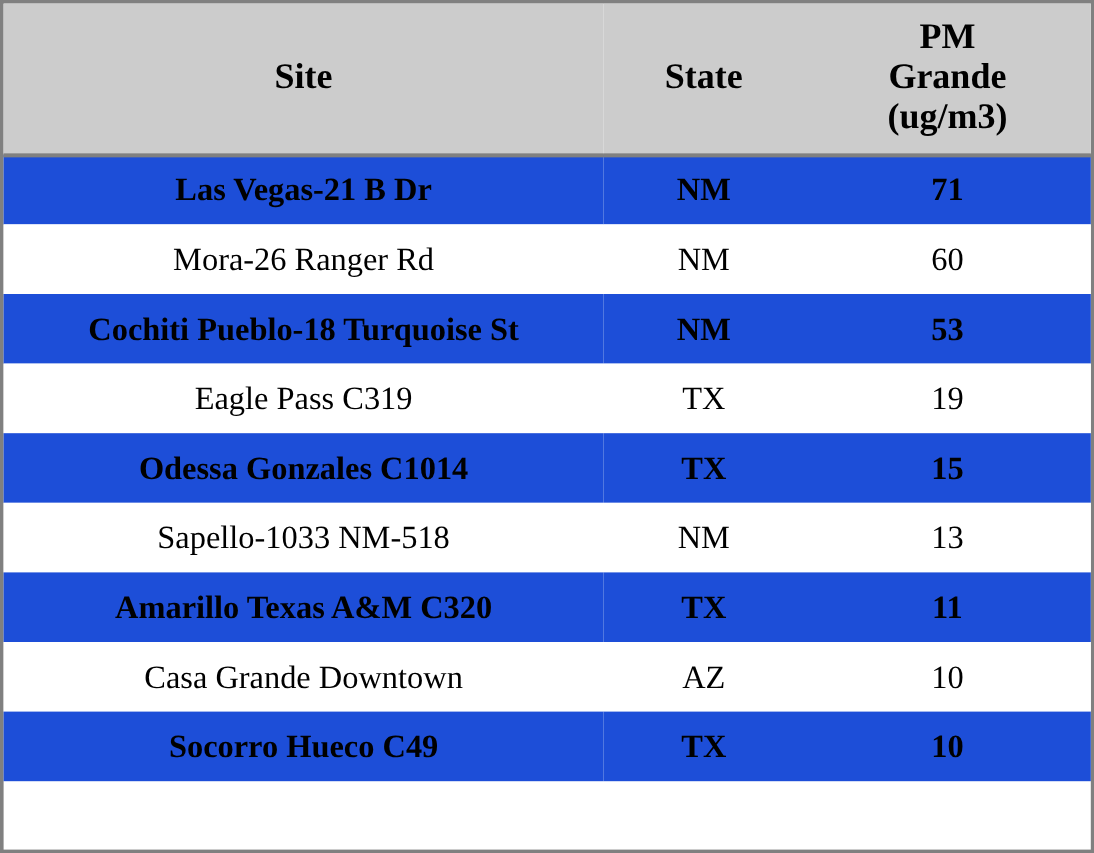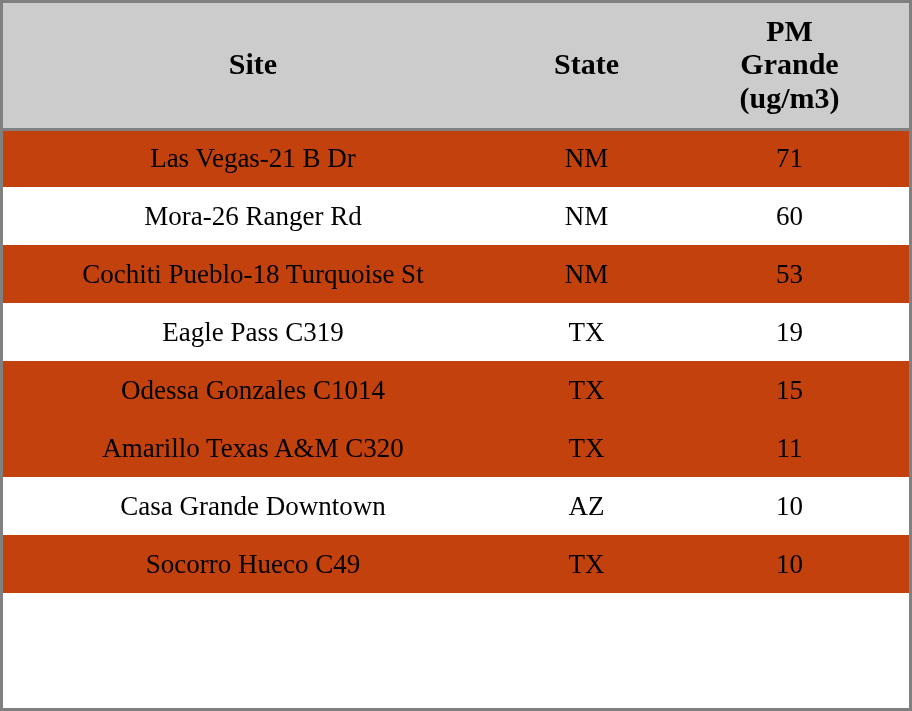--- a/index.html
+++ b/index.html
@@ -49,21 +49,21 @@
     box-sizing: border-box;
     font-family: "Liberation Serif", serif;
     font-size: 27px;
     color: #000000;
     text-align: center;
     vertical-align: middle;
     height: 58px;
     padding: 0 4px;
     border: none;
   }
-  tbody tr.row-odd { background: #c2410c; }
+  tbody tr.row-odd { background: #1d4ed8; font-weight: bold; }
   tbody tr.row-even { background: #ffffff; padding-left: 33px; }
 </style>
 </head>
 <body>
 
 <div class="table-frame">
   <table class="data-table">
     <thead>
       <tr class="header-row">
         <th class="col-site">Site</th>
@@ -94,20 +94,25 @@
       <tr class="row-even">
         <td>Eagle Pass C319</td>
         <td>TX</td>
         <td>19</td>
       </tr>
       <tr class="row-odd">
         <td>Odessa Gonzales C1014</td>
         <td>TX</td>
         <td>15</td>
       </tr>
+      <tr class="row-even">
+        <td>Sapello-1033 NM-518</td>
+        <td>NM</td>
+        <td>13</td>
+      </tr>
       <tr class="row-odd">
         <td>Amarillo Texas A&amp;M C320</td>
         <td>TX</td>
         <td>11</td>
       </tr>
       <tr class="row-even">
         <td>Casa Grande Downtown</td>
         <td>AZ</td>
         <td>10</td>
       </tr>

